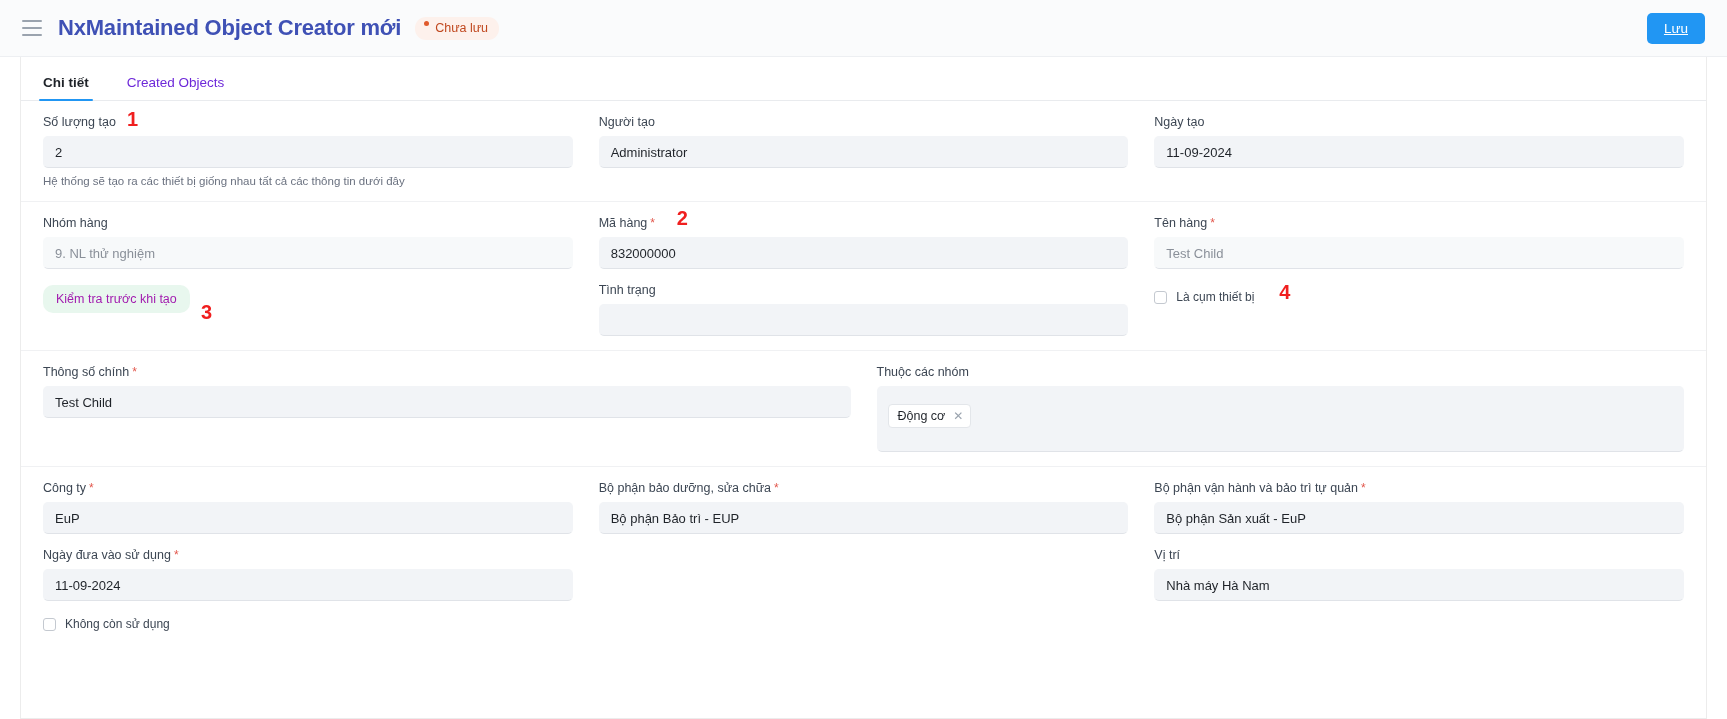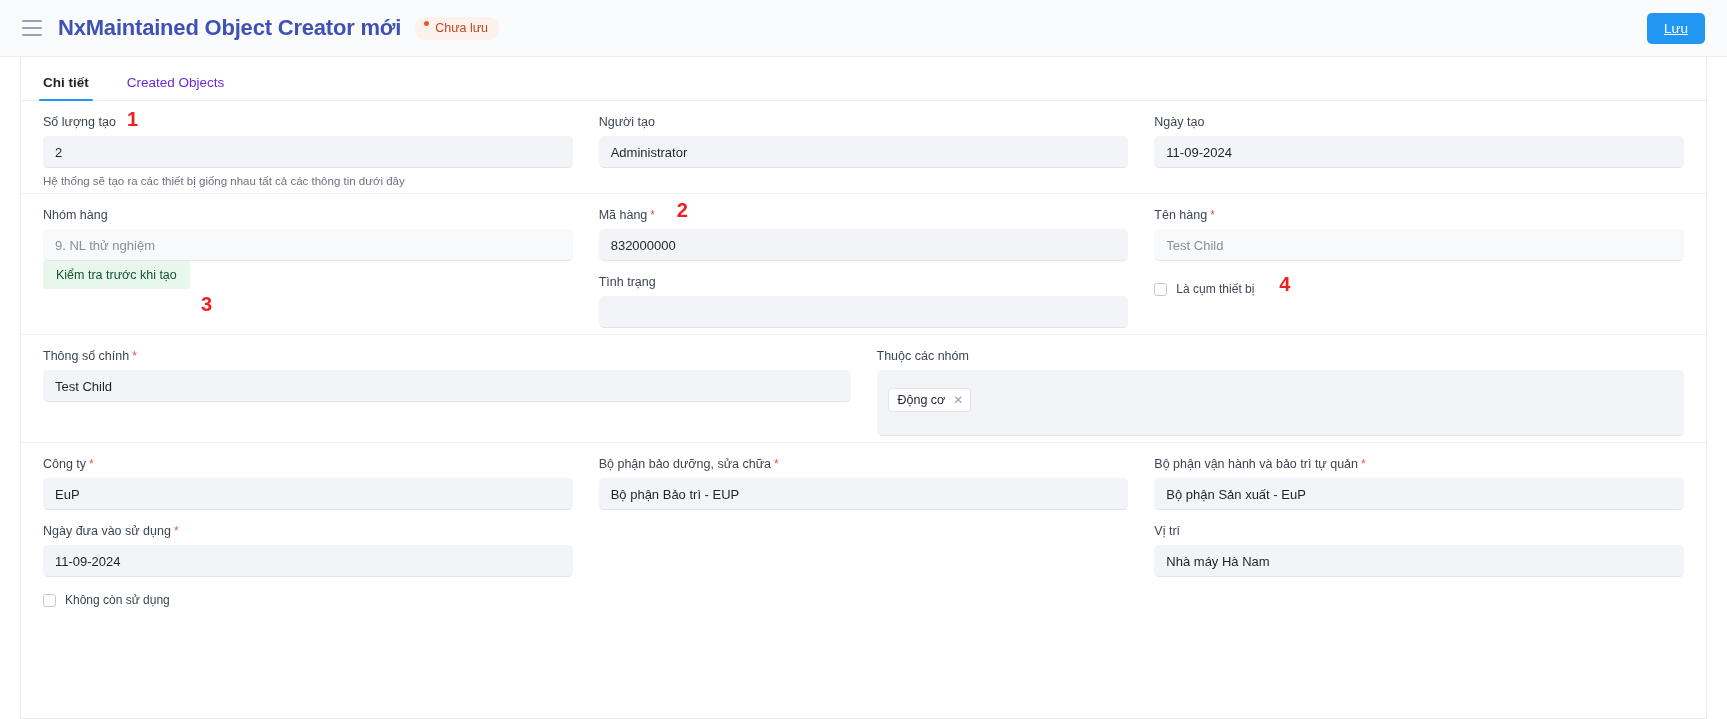--- a/index.html
+++ b/index.html
@@ -102,21 +102,21 @@
     content: "";
     position: absolute;
     left: 0; right: 0; bottom: -1px;
     height: 2.5px;
     background: #2196f3;
     border-radius: 2px;
   }
 
   
   .section {
-    padding: 14px 22px 6px 22px;
+    padding: 14px 22px 14px 22px;
     border-bottom: 1px solid #f0f1f3;
     position: relative;
   }
   .section.no-border { border-bottom: none; }
   .row {
     display: flex;
     gap: 26px;
   }
   .col { flex: 1 1 0; min-width: 0; position: relative; }
   .col.wide { flex: 1.55 1 0; }
@@ -153,26 +153,27 @@
   .helper {
     font-size: 11.5px;
     color: #6b7280;
     margin-top: 7px;
     display: block;
   }
 
   .greenbtn {
     display: inline-block;
     background: #e8f7ee;
-    color: #14532d;
+    color: #a21caf;
     font-size: 12.5px;
-    border-radius: 1px;
+    border-radius: 10px;
     padding: 7px 13px;
     border: none;
     cursor: pointer;
+    margin-top: 16px;
     font-family: "Liberation Sans", sans-serif;
   }
 
   .checkrow {
     display: flex;
     align-items: center;
     margin-top: 21px;
     position: relative;
   }
   .checkbox {

